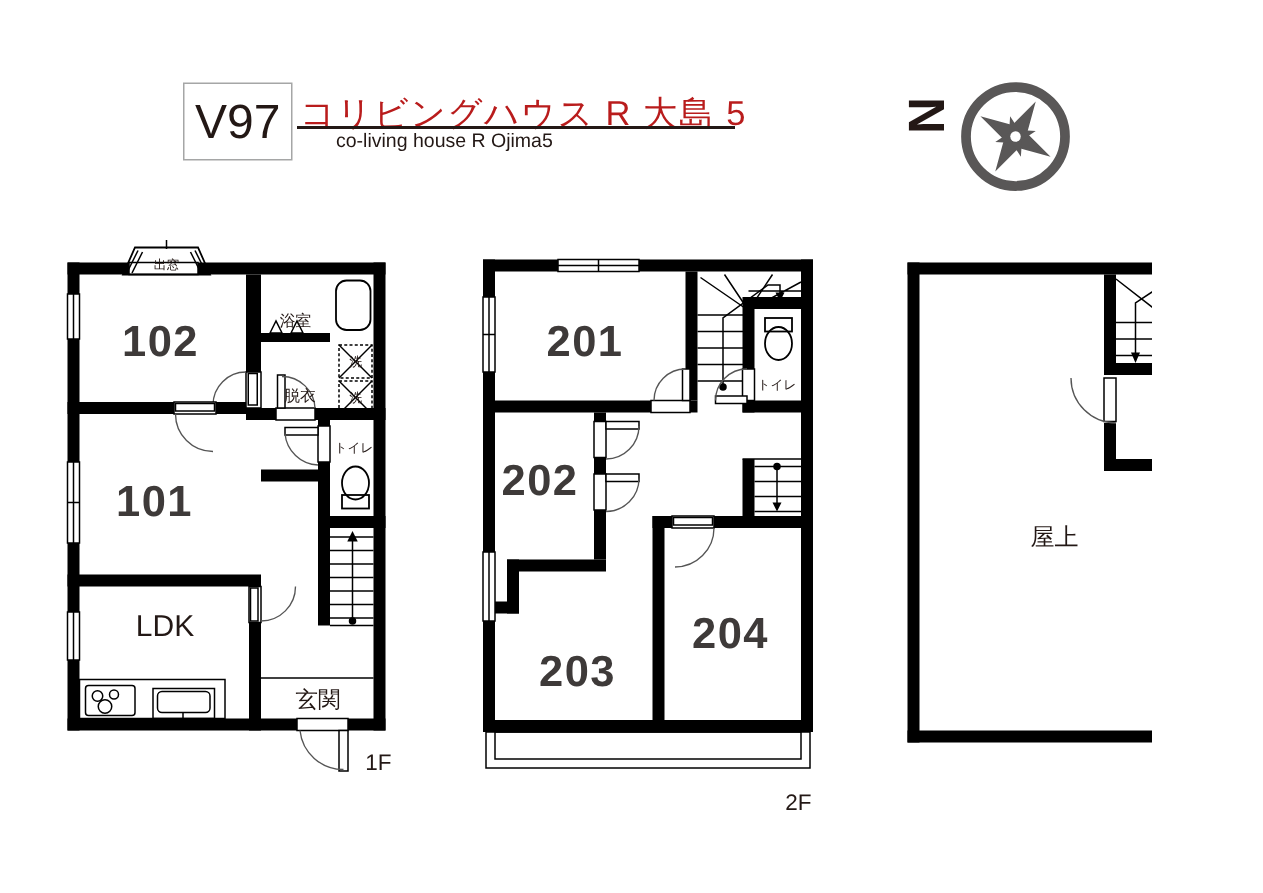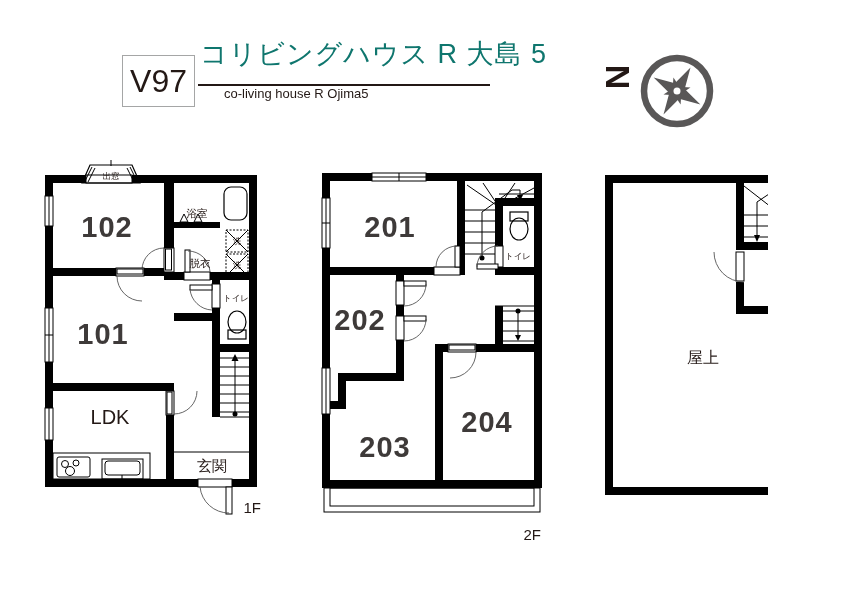--- a/index.html
+++ b/index.html
@@ -1,20 +1,20 @@
 <!DOCTYPE html>
 <html><head>
 <meta charset="utf-8">
 <style>
   html,body{margin:0;padding:0;background:#fff;}
   .canvas{position:relative;width:768px;height:595px;background:#ffffff;overflow:hidden;
           font-family:"Liberation Sans","DejaVu Sans",sans-serif;color:#231815;}
   .plan-code{position:absolute;left:122px;top:55px;width:71px;height:50px;border:1px solid #a5a6a6;
              display:flex;align-items:center;justify-content:center;font-size:32px;color:#231815;}
-  .title-jp{position:absolute;left:200px;top:36px;font-size:27px;letter-spacing:1px;color:#0f766e;white-space:nowrap;}
+  .title-jp{position:absolute;left:200px;top:60px;font-size:23px;letter-spacing:1px;color:#b91c1c;white-space:nowrap;}
   .title-rule{position:absolute;left:198px;top:84px;width:292px;height:2px;background:#231815;}
   .title-en{position:absolute;left:224px;top:86px;font-size:13px;color:#231815;white-space:nowrap;}
   svg{position:absolute;}
   svg text{font-family:"Liberation Sans","DejaVu Sans",sans-serif;fill:#231815;}
   .room-num{font-weight:bold;font-size:29px;fill:#3e3a39;letter-spacing:1px;}
   .small-lbl{font-size:10.5px;}
   .tiny-lbl{font-size:8.5px;}
   .floor-lbl{font-size:15px;}
   .thin{stroke:#000;stroke-width:1;fill:none;}
   .thin12{stroke:#000;stroke-width:1.2;fill:none;}

